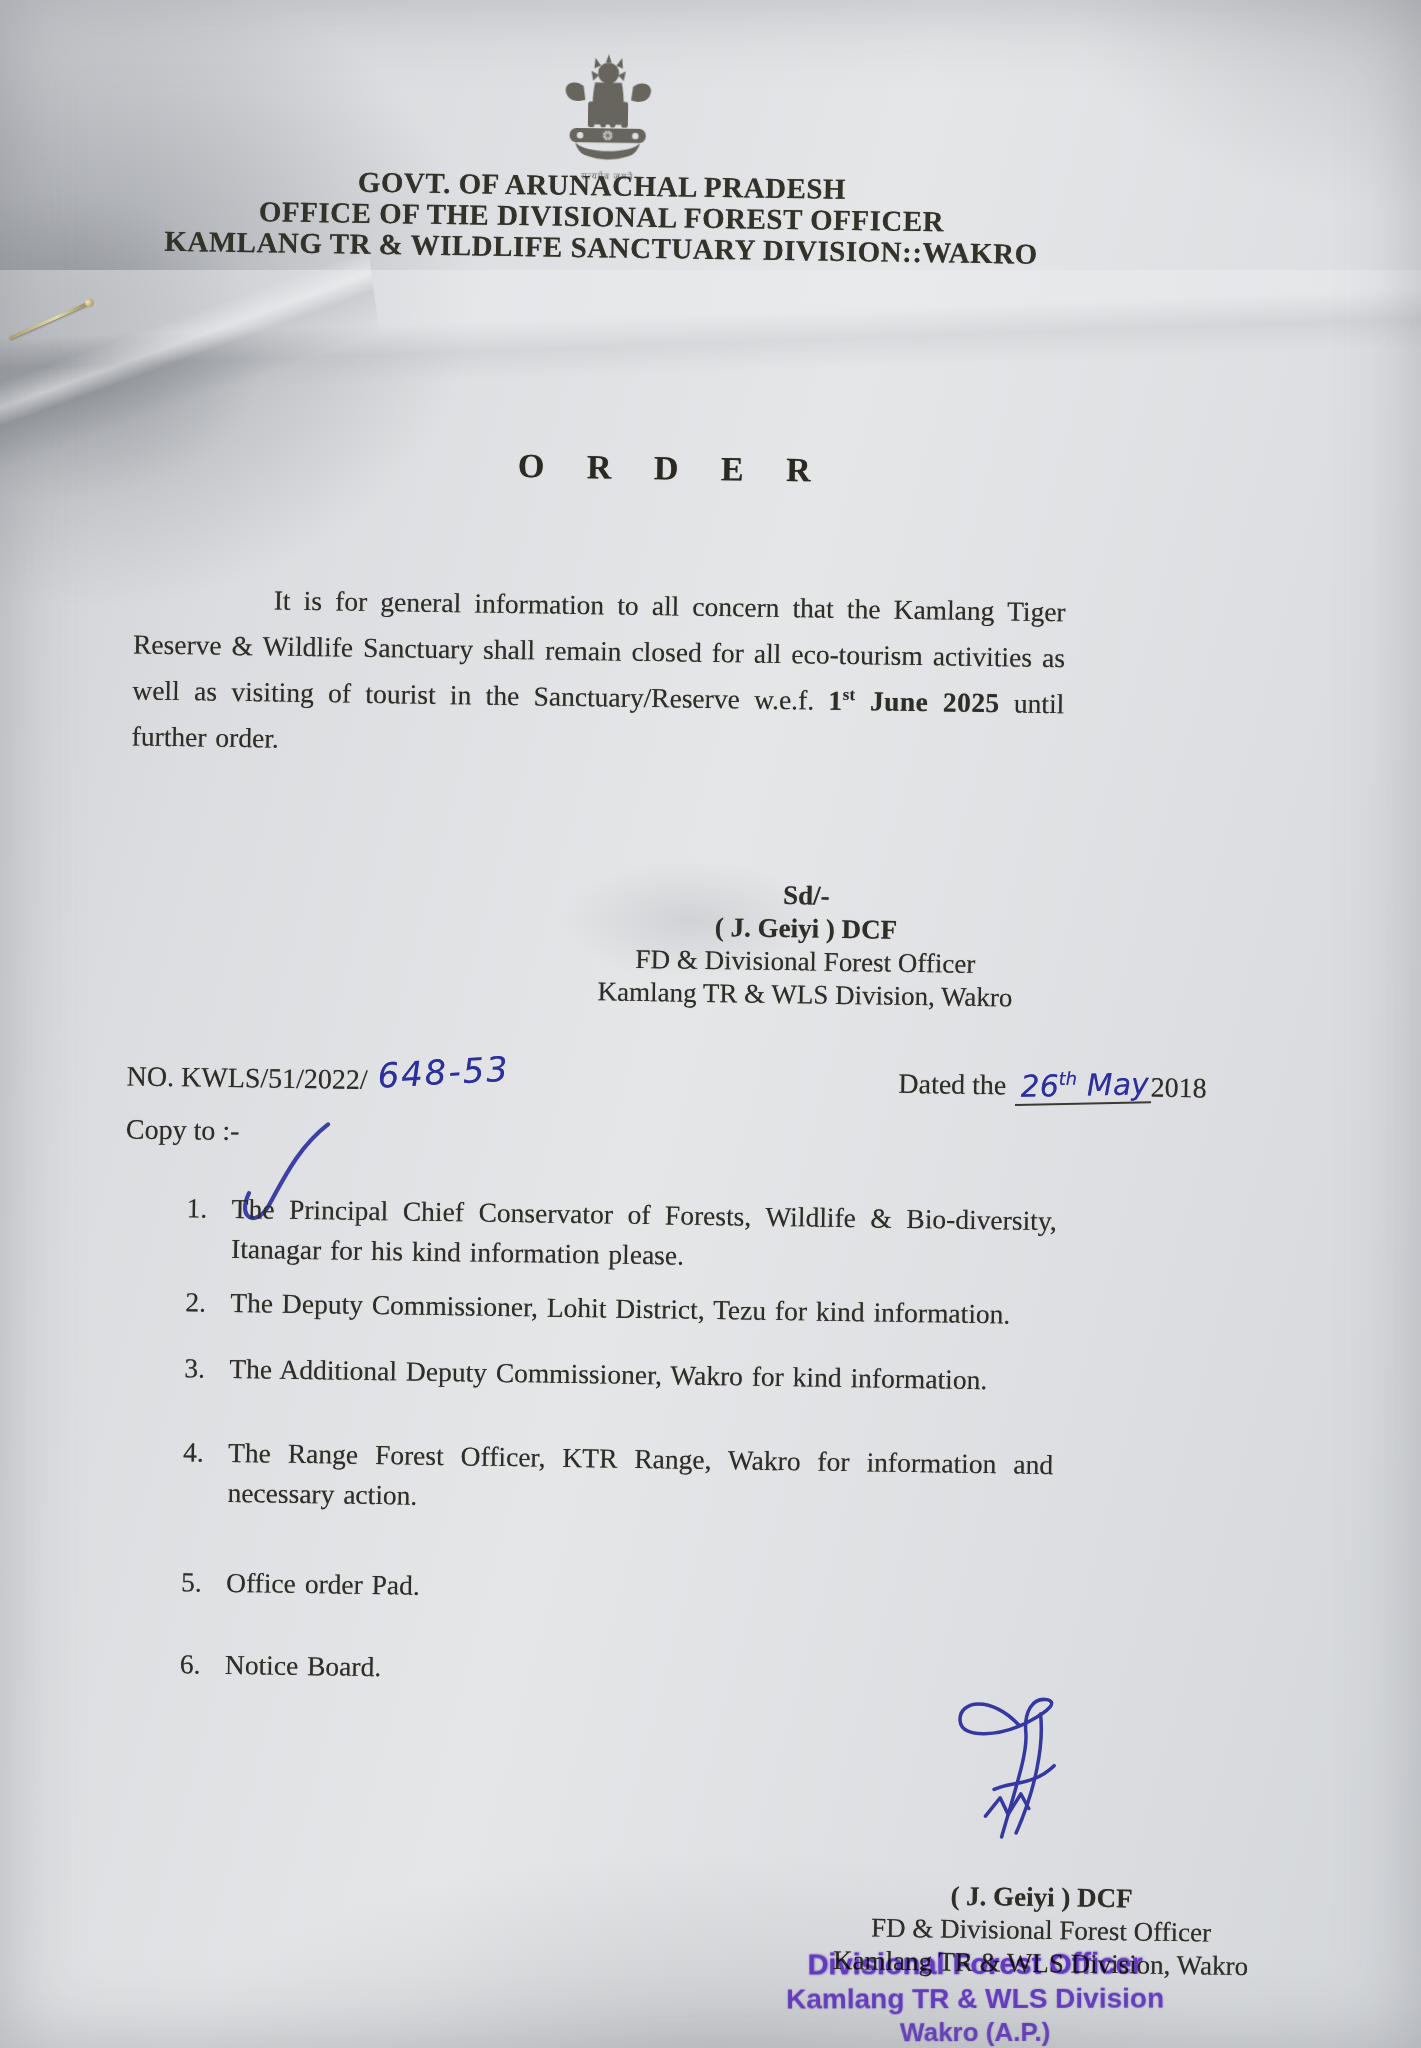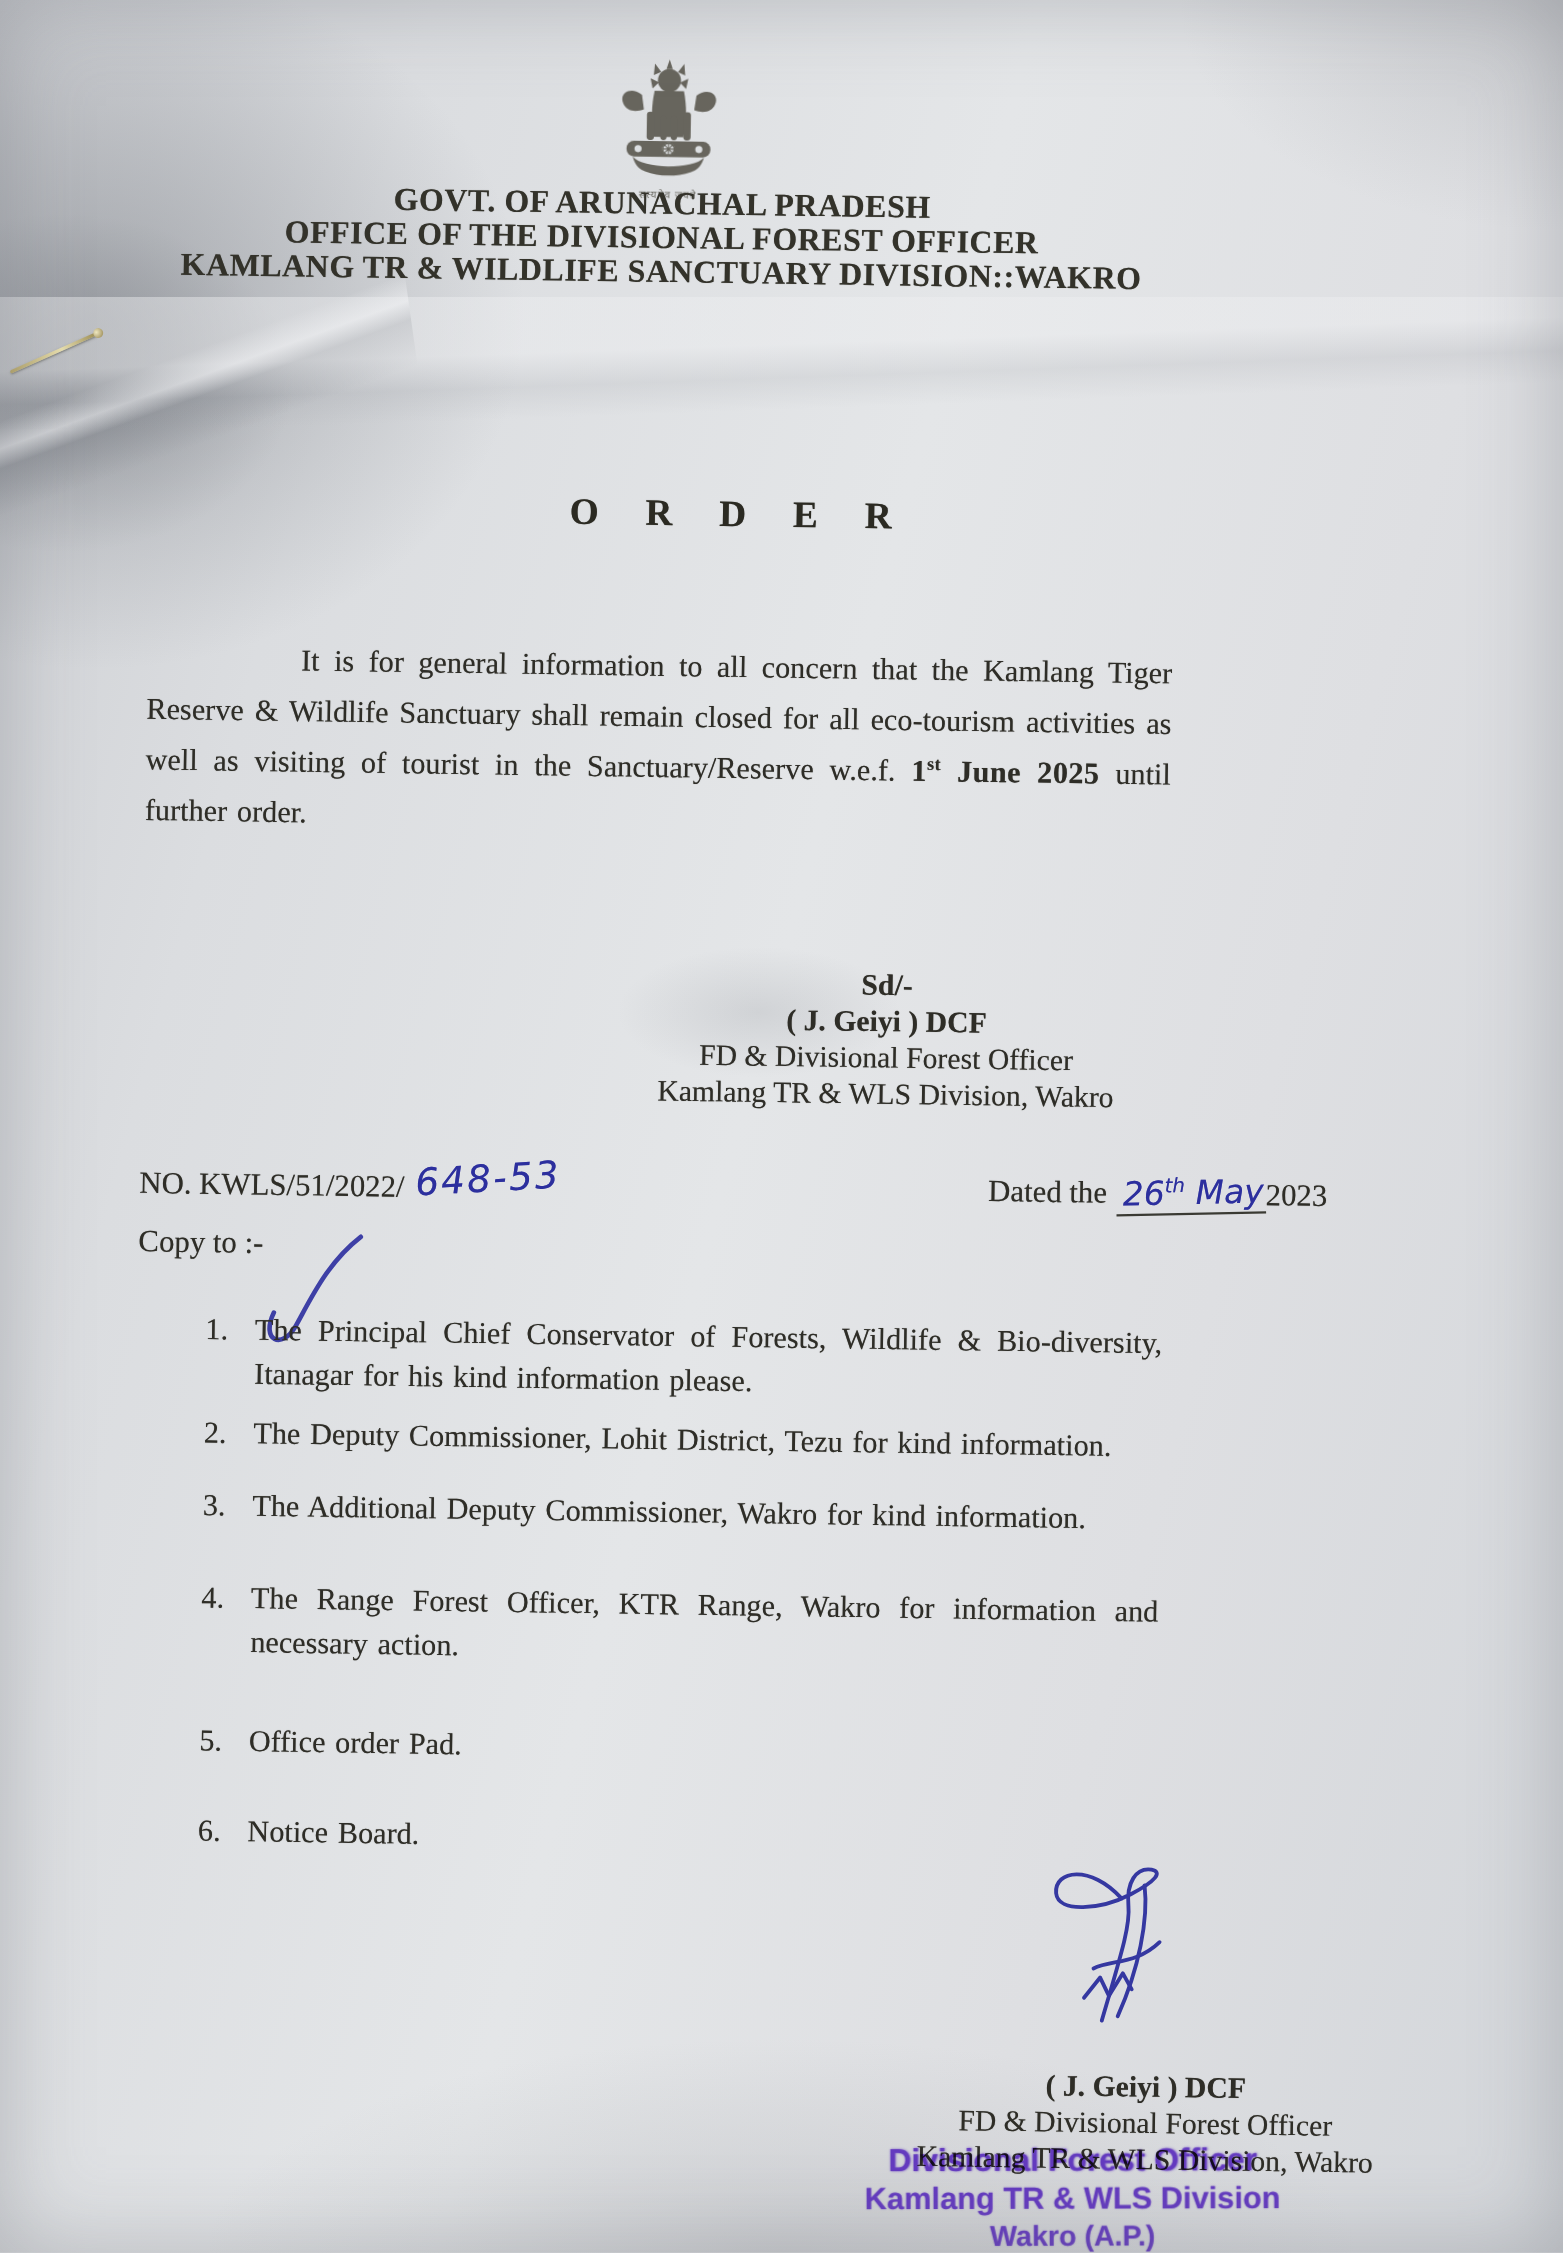--- a/index.html
+++ b/index.html
@@ -132,21 +132,21 @@
 
     <div class="sig-top print">
       <div class="b">Sd/-</div>
       <div class="b">( J. Geiyi ) DCF</div>
       <div>FD &amp; Divisional Forest Officer</div>
       <div>Kamlang TR &amp; WLS Division, Wakro</div>
     </div>
 
     <div class="refline">
       <span><span class="print">NO. KWLS/51/2022/</span><span class="hw hw-no">648-53</span></span>
-      <span class="dated-group"><span class="print">Dated the</span><span class="hw hw-date"><span>26</span><sup>th</sup> <span>May</span></span><span class="print">2023</span></span>
+      <span class="dated-group"><span class="print">Dated the</span><span class="hw hw-date"><span>26</span><sup>th</sup> <span>May</span></span><span class="print">2018</span></span>
     </div>
 
     <div class="copy-label print">Copy to :-</div>
     <svg class="tick" viewBox="0 0 105 112" width="105" height="112">
       <path d="M 14 74 C 2 100, 22 108, 34 86 C 48 60, 62 28, 92 4" fill="none" stroke="#2c2f9e" stroke-width="4.2" stroke-linecap="round" opacity=".9"></path>
     </svg>
 
     <div class="copy-list print">
       <div class="copy-item mb1">
           <span class="no">1.</span>

